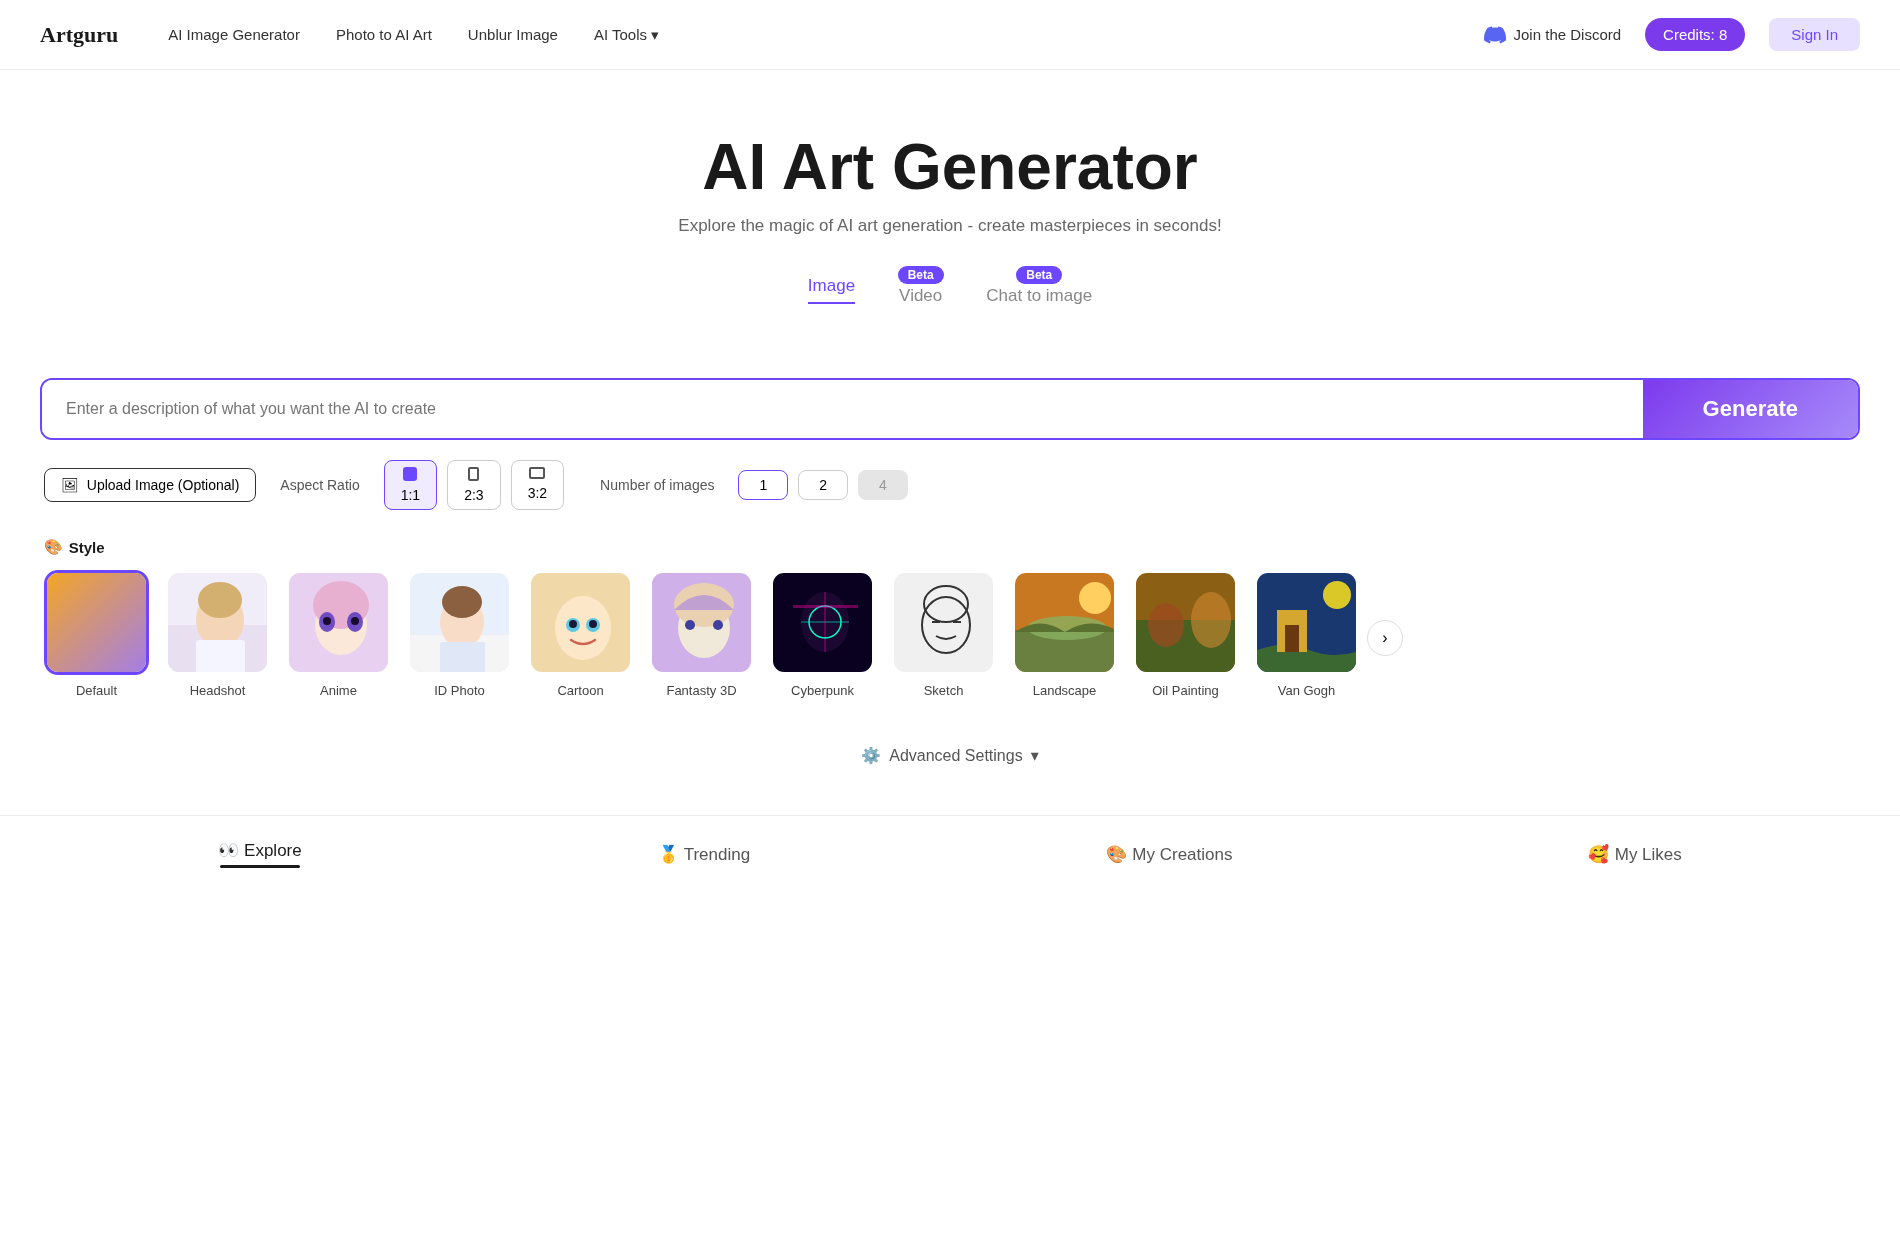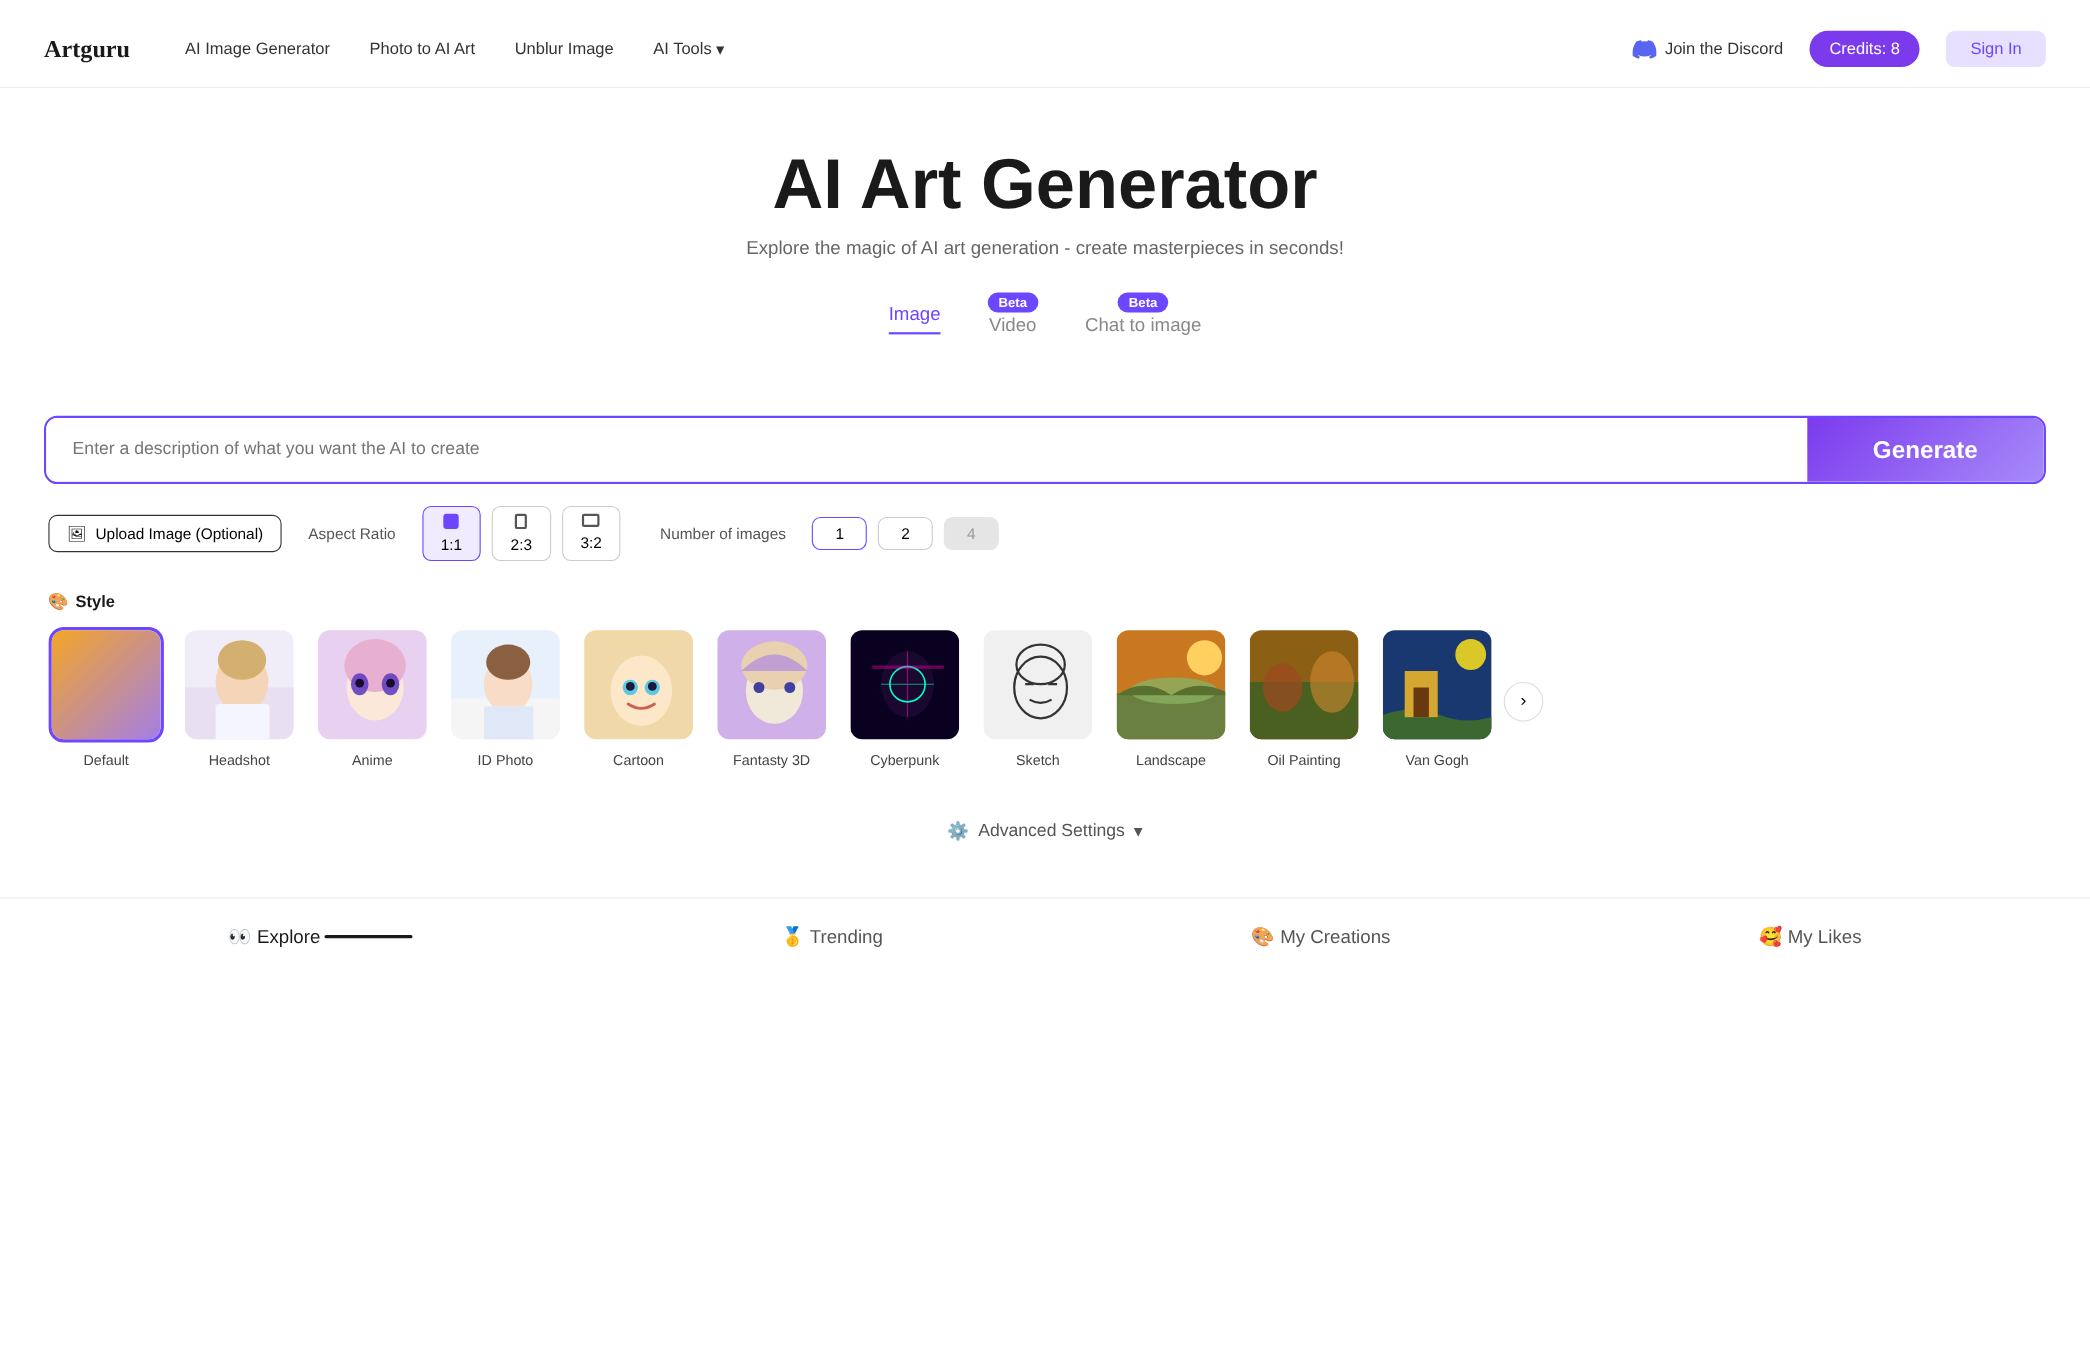--- a/index.html
+++ b/index.html
@@ -1,21 +1,21 @@
 <!DOCTYPE html>
 <html><head>
   <meta charset="utf-8">
   <style>
     * { box-sizing: border-box; margin: 0; padding: 0; }
     body { font-family: -apple-system, BlinkMacSystemFont, 'Segoe UI', sans-serif; background: #fff; color: #1a1a1a; }
 
     
     nav {
       display: flex; align-items: center; padding: 0 40px; height: 70px;
-      border-bottom: 1px solid #eee; position: sticky; top: 10px; background: #fff; z-index: 100;
+      border-bottom: 1px solid #eee; position: sticky; top: 0; background: #fff; z-index: 100;
     }
     .nav-logo { font-size: 22px; font-weight: 700; margin-right: 50px; font-family: Georgia, serif; }
     .nav-links { display: flex; gap: 36px; align-items: center; flex: 1; }
     .nav-link { font-size: 15px; color: #333; text-decoration: none; cursor: pointer; }
     .nav-ai-tools { display: flex; align-items: center; gap: 4px; }
     .nav-right { display: flex; align-items: center; gap: 24px; margin-left: auto; }
     .discord-btn {
       display: flex; align-items: center; gap: 8px;
       font-size: 15px; color: #333; cursor: pointer; text-decoration: none;
     }
@@ -106,21 +106,21 @@
 
     
     .advanced-section { text-align: center; padding: 40px 20px 30px; }
     .advanced-btn {
       background: none; border: none; font-size: 16px; color: #555;
       cursor: pointer; display: inline-flex; align-items: center; gap: 8px;
     }
 
     
     .footer-tabs { display: flex; justify-content: space-around; padding: 24px 40px 10px; border-top: 1px solid #eee; margin-top: 20px; }
-    .footer-tab { display: flex; flex-direction: row; align-items: center; gap: 4px; cursor: pointer; justify-content: center; }
+    .footer-tab { display: flex; flex-direction: column; align-items: center; gap: 4px; cursor: pointer; justify-content: center; }
     .footer-tab-label { font-size: 17px; color: #555; font-weight: 500; }
     .footer-tab-label.active { color: #1a1a1a; }
     .footer-tab-underline { width: 80px; height: 3px; background: #1a1a1a; border-radius: 2px; }
   </style>
 </head>
 <body>
 
 <nav>
   <span class="nav-logo">Artguru</span>
   <div class="nav-links">

